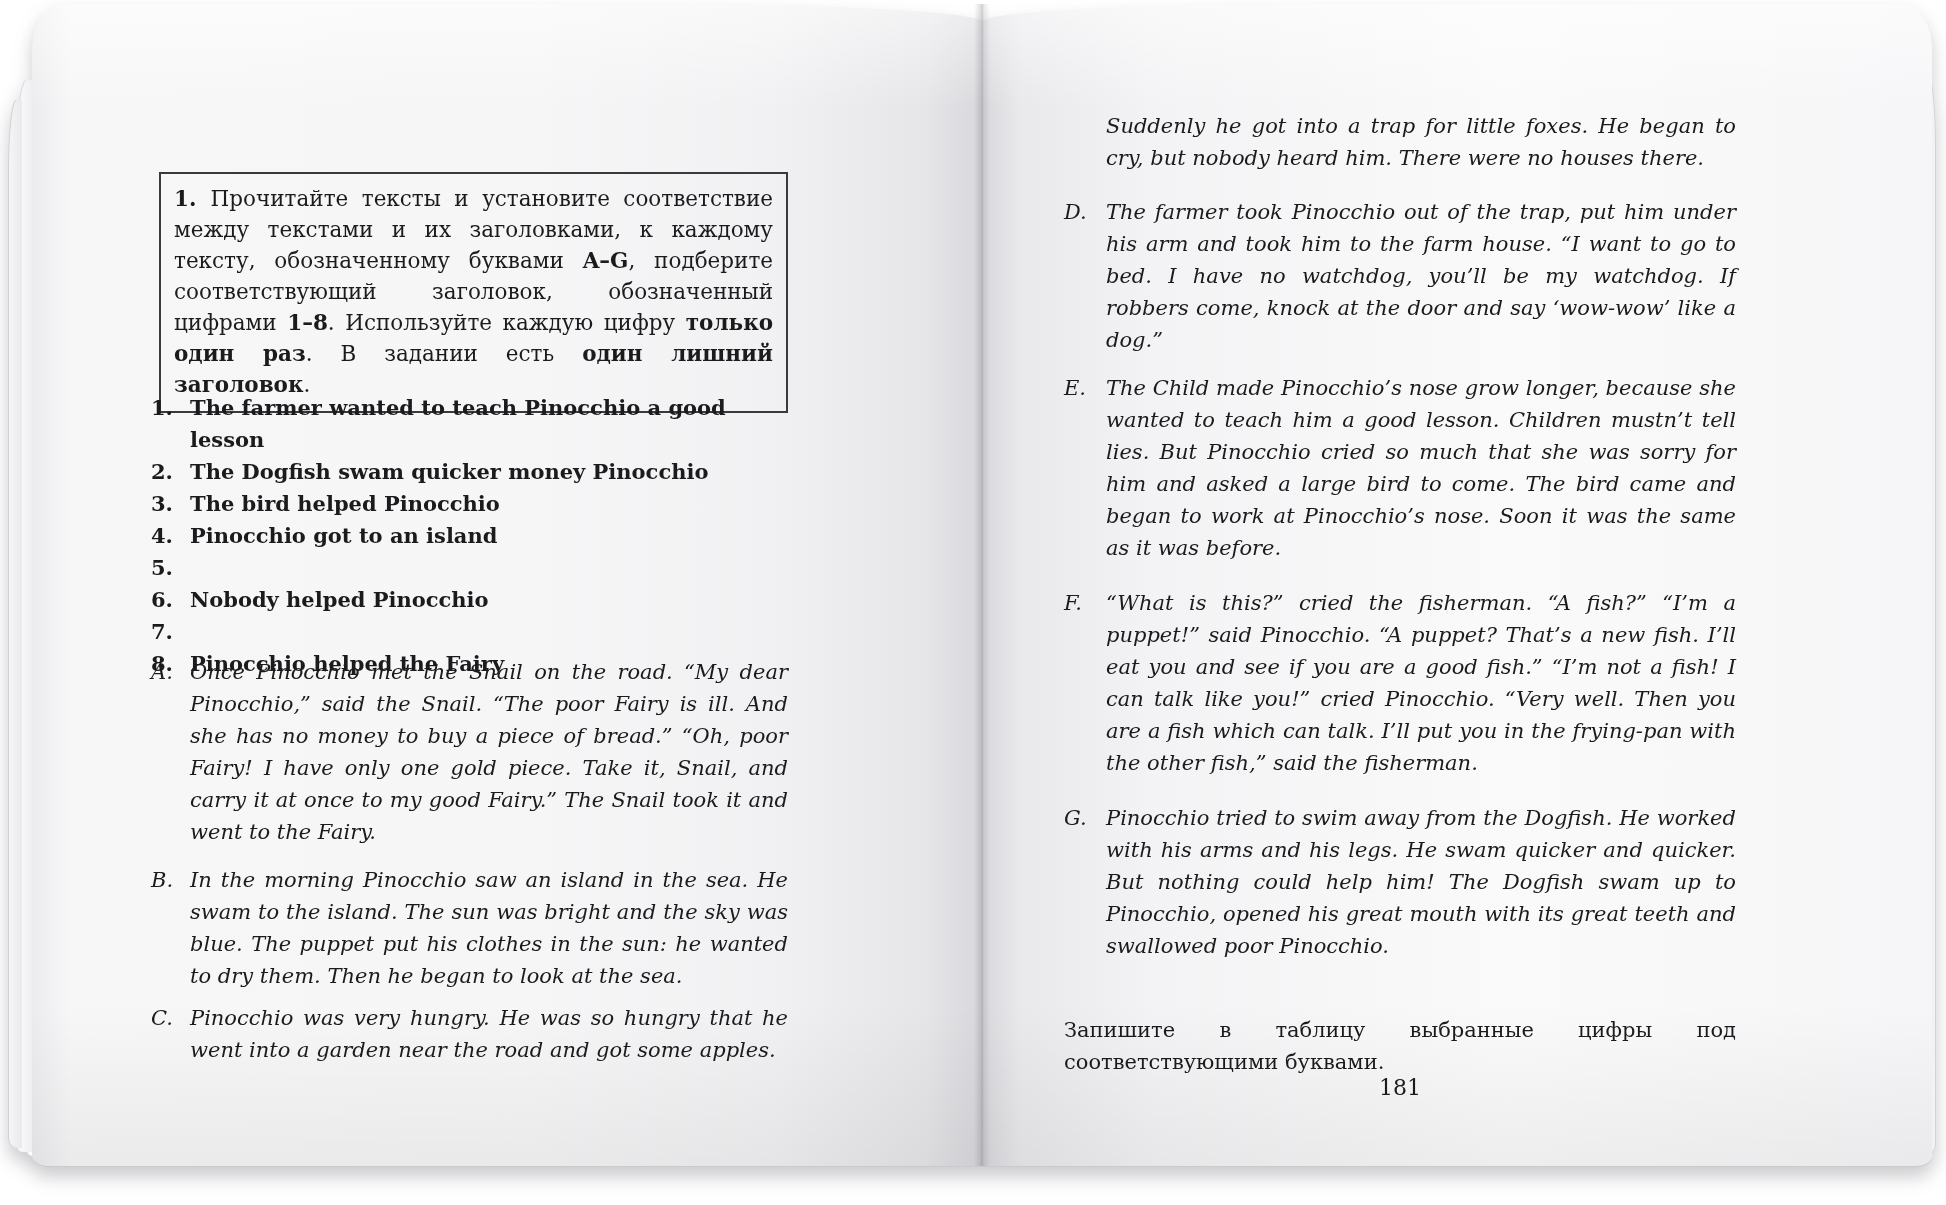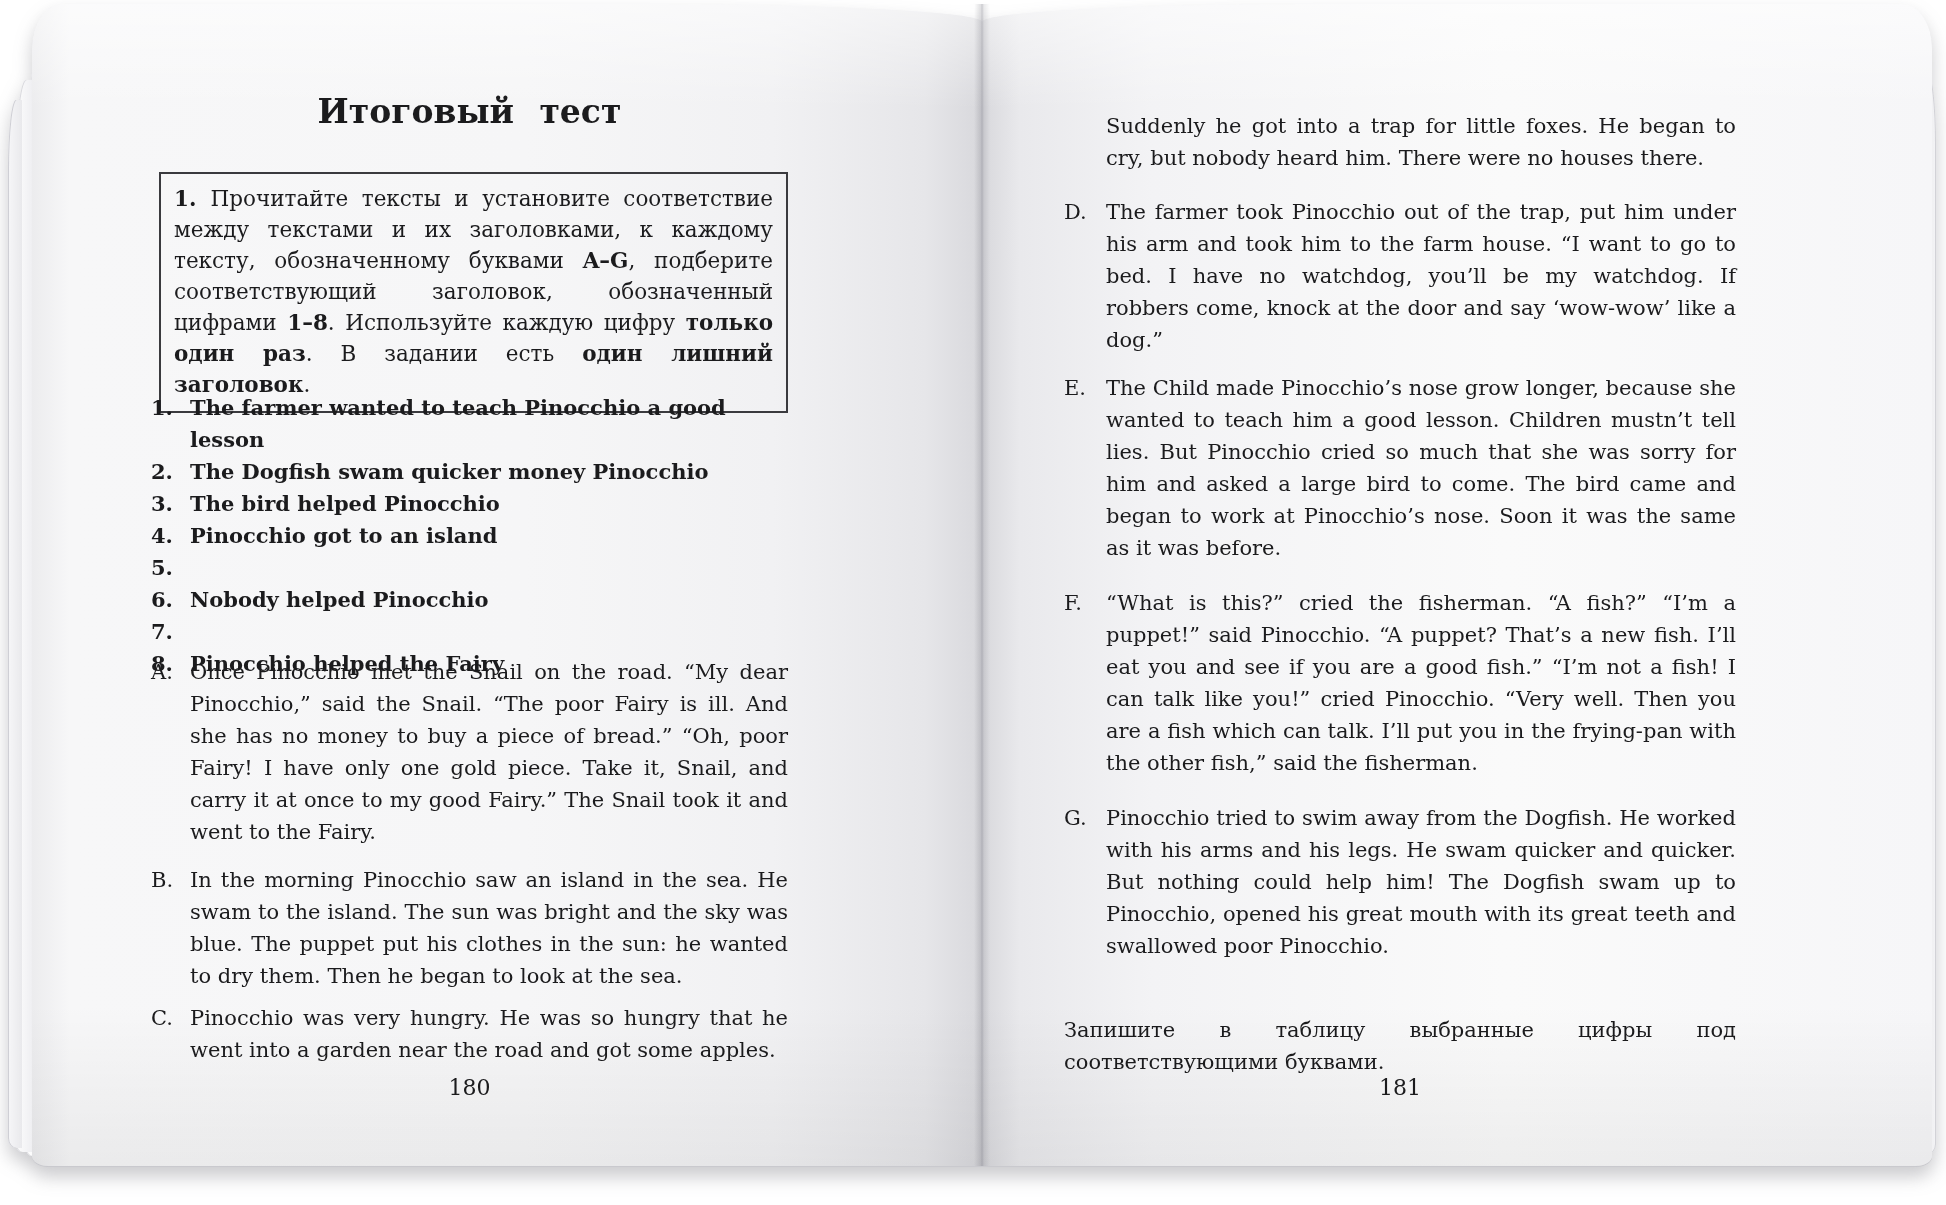--- a/index.html
+++ b/index.html
@@ -59,21 +59,21 @@
   .task-box{position:absolute;top:168px;left:8px;right:0;
     border:2px solid #3a3a3e;padding:9px 13px 11px 13px;
     font-size:21.5px;line-height:31px;text-align:justify;background:rgba(255,255,255,.0);}
   .b{font-weight:bold;}
 
   .headings{position:absolute;top:388px;left:0;right:0;font-weight:bold;}
   .hitem{position:relative;padding-left:39px;min-height:32px;}
   .hnum{position:absolute;left:0;top:0;}
 
   .para{position:absolute;left:0;right:0;text-align:justify;}
-  .para-ind{padding-left:39px;}
+  .para-ind{padding-left:39px;font-style:italic;}
   .plabel{position:absolute;left:0;top:0;}
   .content-right .para-ind{padding-left:42px;}
 
   .pa{top:652px;} .pb{top:860px;} .pc{top:998px;}
   .pcont{top:106px;} .pd{top:192px;} .pe{top:368px;} .pf{top:583px;} .pg{top:798px;}
   .pclose{top:970px;padding-left:0;margin-top:40px;}
 
   .pagenum{position:absolute;top:1068px;left:0;width:100%;text-align:center;font-size:22px;}
 </style>
 </head>
@@ -84,21 +84,20 @@
 
     <div class="stack sl3"></div>
     <div class="stack sl2"></div>
     <div class="stack sl1"></div>
     <div class="stack sr2"></div>
     <div class="stack sr1"></div>
 
     <div class="page page-left">
       <div class="content content-left">
 
-        <div class="page-title">Итоговый тест</div>
 
         <div class="task-box"><span class="b">1. </span><span>Прочитайте тексты и установите соответствие между текстами и их заголовками, к каждому тексту, обозначенному буквами </span><span class="b">A–G</span><span>, подберите соответствующий заголовок, обозначенный цифрами </span><span class="b">1–8</span><span>. Используйте каждую цифру </span><span class="b">только один раз</span><span>. В задании есть </span><span class="b">один лишний заголовок</span><span>.</span></div>
 
         <div class="headings">
           <div class="hitem">
             <span class="hnum">1.</span>
             <span>The farmer wanted to teach Pinocchio a good lesson</span>
           </div>
           <div class="hitem">
             <span class="hnum">2.</span>
@@ -134,21 +133,20 @@
         </div>
         <div class="para para-ind pb">
           <span class="plabel">B.</span>
           <span>In the morning Pinocchio saw an island in the sea. He swam to the island. The sun was bright and the sky was blue. The puppet put his clothes in the sun: he wanted to dry them. Then he began to look at the sea.</span>
         </div>
         <div class="para para-ind pc">
           <span class="plabel">C.</span>
           <span>Pinocchio was very hungry. He was so hungry that he went into a garden near the road and got some apples.</span>
         </div>
 
-        <div class="pagenum">180</div>
       </div>
     </div>
 
     <div class="page page-right">
       <div class="content content-right">
 
         <div class="para para-ind pcont">
           <span>Suddenly he got into a trap for little foxes. He began to cry, but nobody heard him. There were no houses there.</span>
         </div>
 

